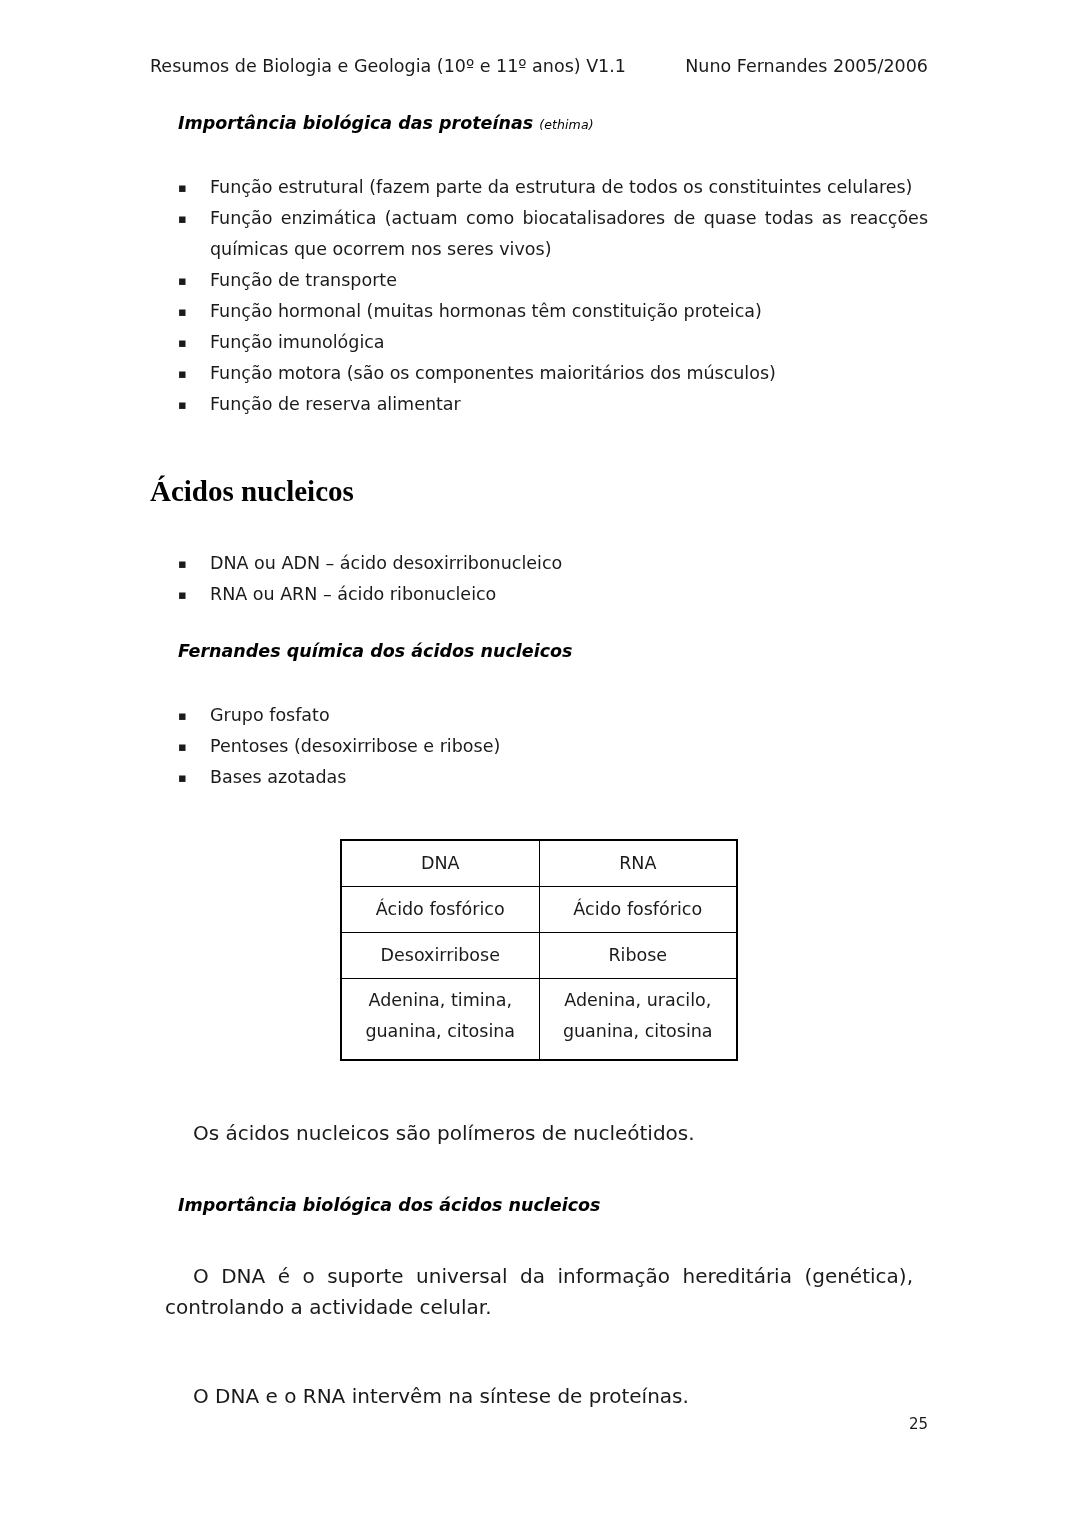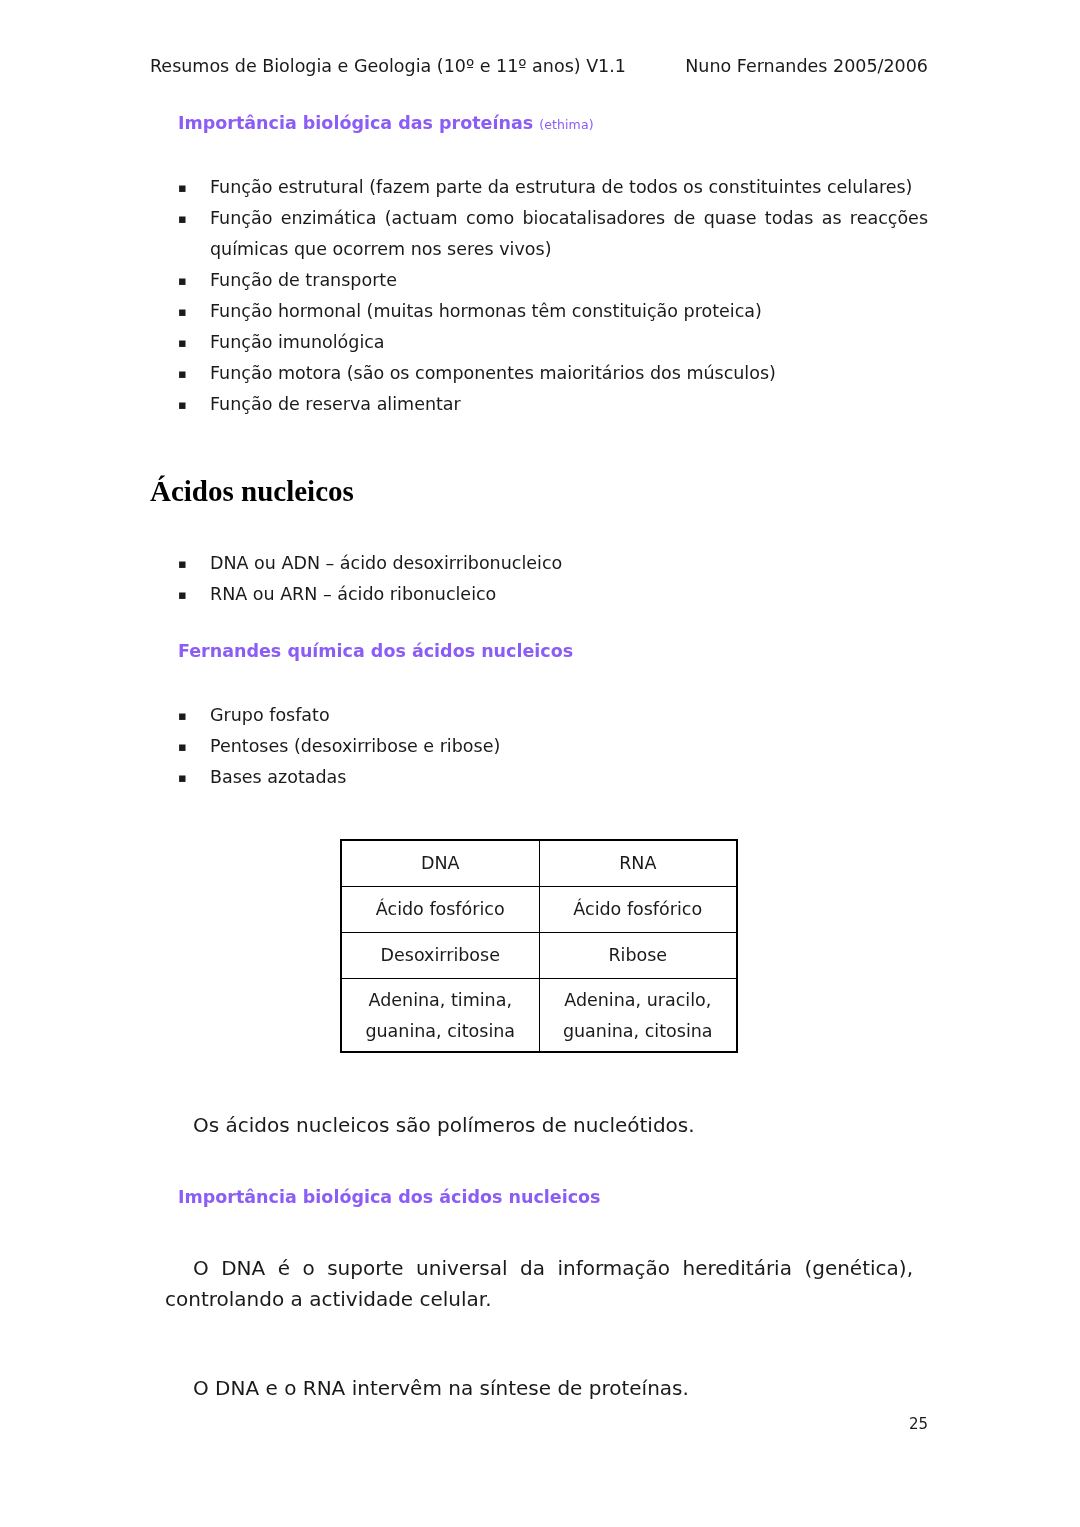--- a/index.html
+++ b/index.html
@@ -48,21 +48,22 @@
     width: 778px;
   }
 
   
   .sub-heading {
     font-weight: bold;
     font-size: 17.5px;
     line-height: 1.35;
     margin: 0;
     padding-left: 28px;
-    color: #8b5cf6;
+    color: #000000;
+    font-style: italic;
   }
   .sub-heading .note {
     font-weight: normal;
     font-size: 12.5px;
     letter-spacing: 0.1px;
   }
 
   .section-title {
     font-family: Liberation Serif, serif;
     font-weight: bold;
@@ -129,21 +130,21 @@
   }
   table.cmp td {
     border: 1px solid #000000;
     text-align: center;
     font-size: 17.5px;
     line-height: 31px;
     color: #1a1a1a;
     padding: 7px 0;
     vertical-align: middle;
   }
-  table.cmp td.two-line { padding: 6px 4px 4px 4px; }
+  table.cmp td.two-line { padding: 6px 4px 12px 4px; }
   table.cmp td .l { display: block; }
 
   .caption {
     text-align: center;
     font-weight: bold;
     font-size: 15.5px;
     line-height: 1.4;
     color: #141414;
     width: 778px;
   }

